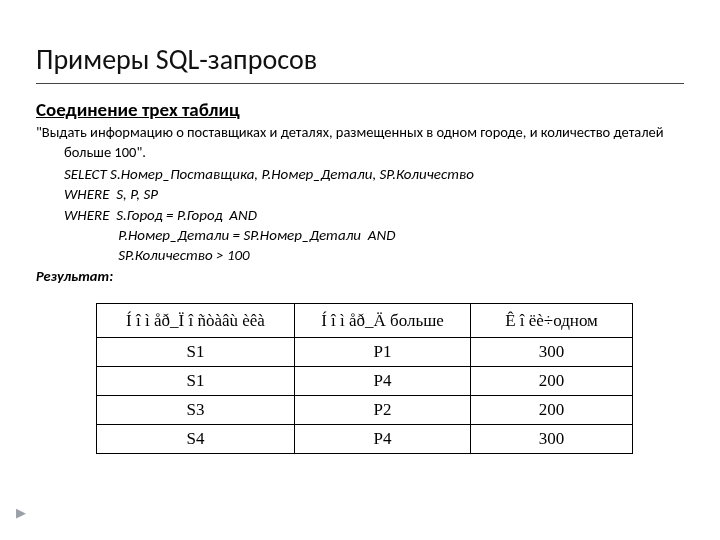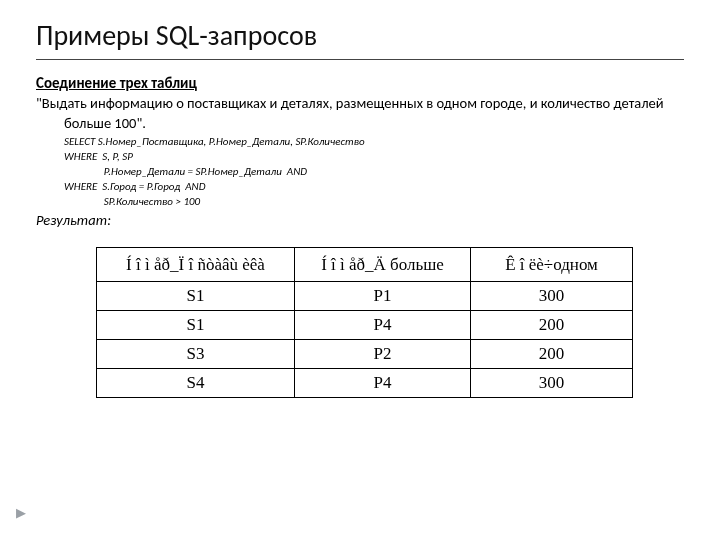--- a/index.html
+++ b/index.html
@@ -7,53 +7,54 @@
     width: 720px;
     height: 540px;
     background: #ffffff;
     font-family: "Calibri", "Arial", sans-serif;
     color: #000;
     position: relative;
     overflow: hidden;
   }
   .page {
     padding: 18px 36px 0 36px;
+    margin-top: 24px;
   }
   .title {
     font-size: 28px;
     font-weight: 400;
     color: #111;
     padding-bottom: 6px;
     border-bottom: 1.5px solid #444;
     margin-bottom: 14px;
   }
   .subtitle {
-    font-size: 15px;
+    font-size: 19px;
     font-weight: 700;
     text-decoration: underline;
     margin-bottom: 2px;
   }
   .desc {
     font-size: 14.5px;
     line-height: 1.35;
     margin-bottom: 2px;
     padding-left: 0;
     text-indent: -28px;
     margin-left: 28px;
   }
   .sql {
-    font-size: 11px;
+    font-size: 15px;
     font-style: italic;
     line-height: 1.35;
     padding-left: 28px;
     white-space: pre;
   }
   .result-label {
     font-size: 14.5px;
-    font-weight: 400;
+    font-weight: 700;
     font-style: italic;
     margin-top: 2px;
   }
   .table-wrap {
     margin: 18px 0 0 60px;
   }
   table {
     border-collapse: collapse;
     font-family: "Times New Roman", serif;
     font-size: 17px;
@@ -85,22 +86,22 @@
 
 <div class="page">
   <h1 class="title">Примеры SQL-запросов</h1>
 
   <div class="subtitle">Соединение трех таблиц</div>
 
   <div class="desc">"Выдать информацию о поставщиках и деталях, размещенных в одном городе, и количество деталей больше 100".</div>
 
   <div class="sql">SELECT S.Номер_Поставщика, P.Номер_Детали, SP.Количество</div>
   <div class="sql">WHERE  S, P, SP</div>
+  <div class="sql">WHERE  S.Город = P.Город  AND</div>
   <div class="sql">                P.Номер_Детали = SP.Номер_Детали  AND</div>
-  <div class="sql">WHERE  S.Город = P.Город  AND</div>
   <div class="sql">                SP.Количество &gt; 100</div>
 
   <div class="result-label">Результат:</div>
 
   <div class="table-wrap">
     <table>
       <colgroup>
         <col class="c1">
           <col class="c2">
           <col class="c3">

